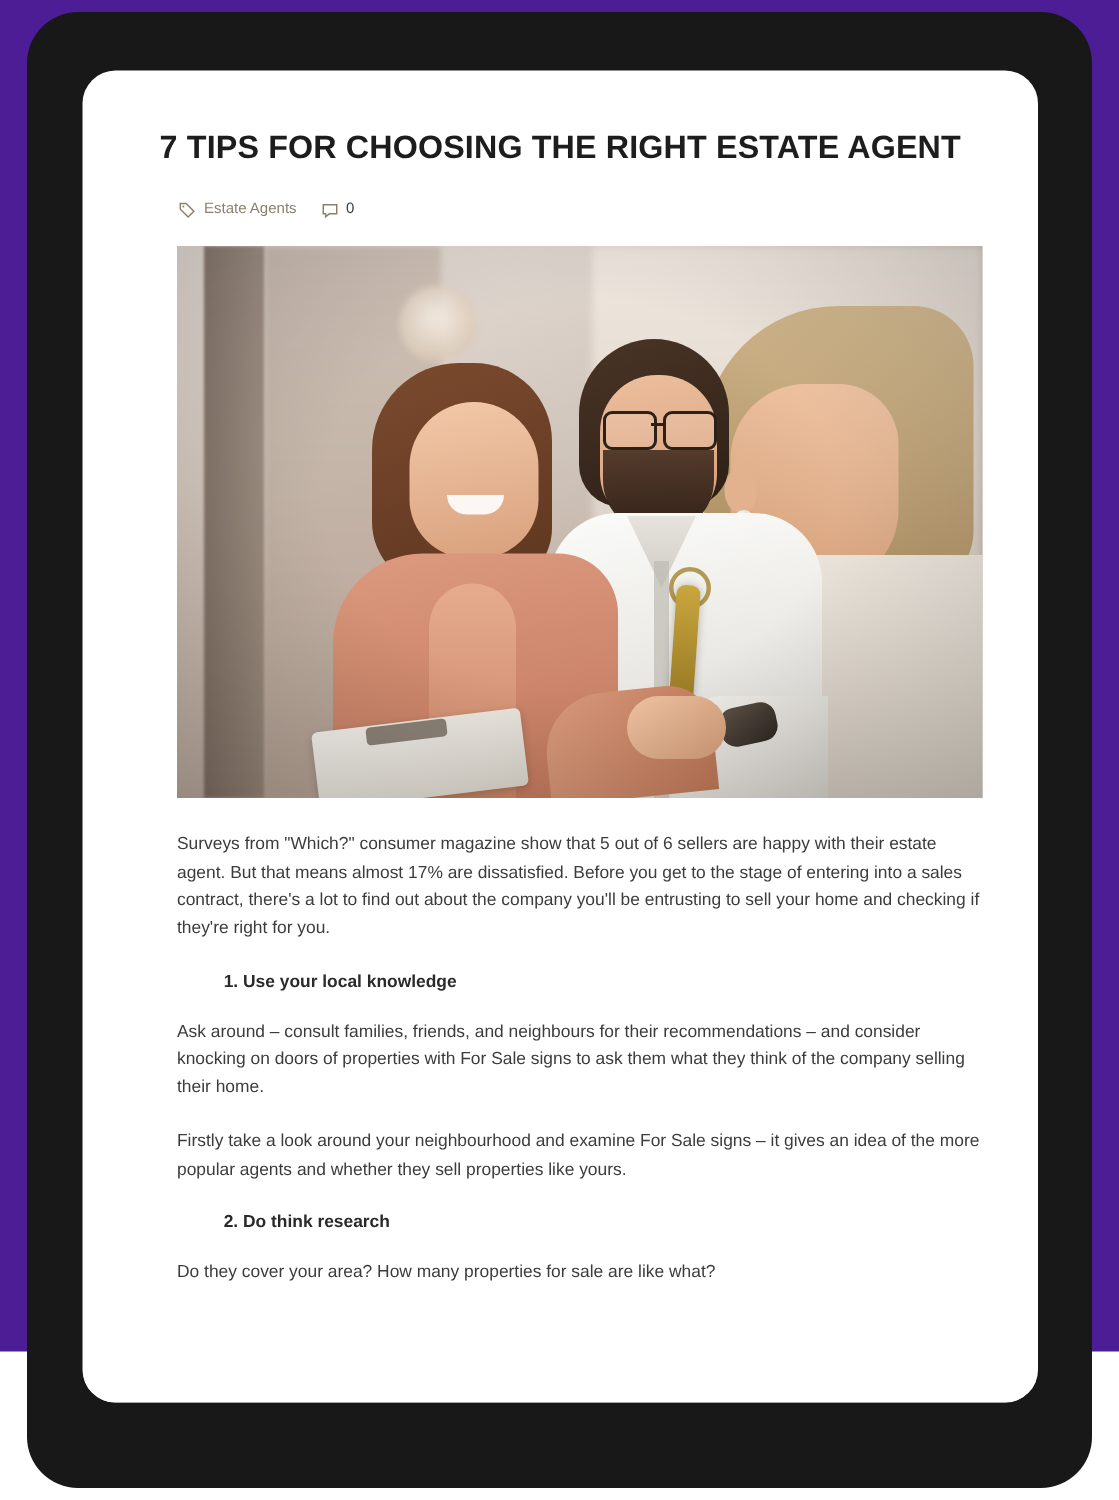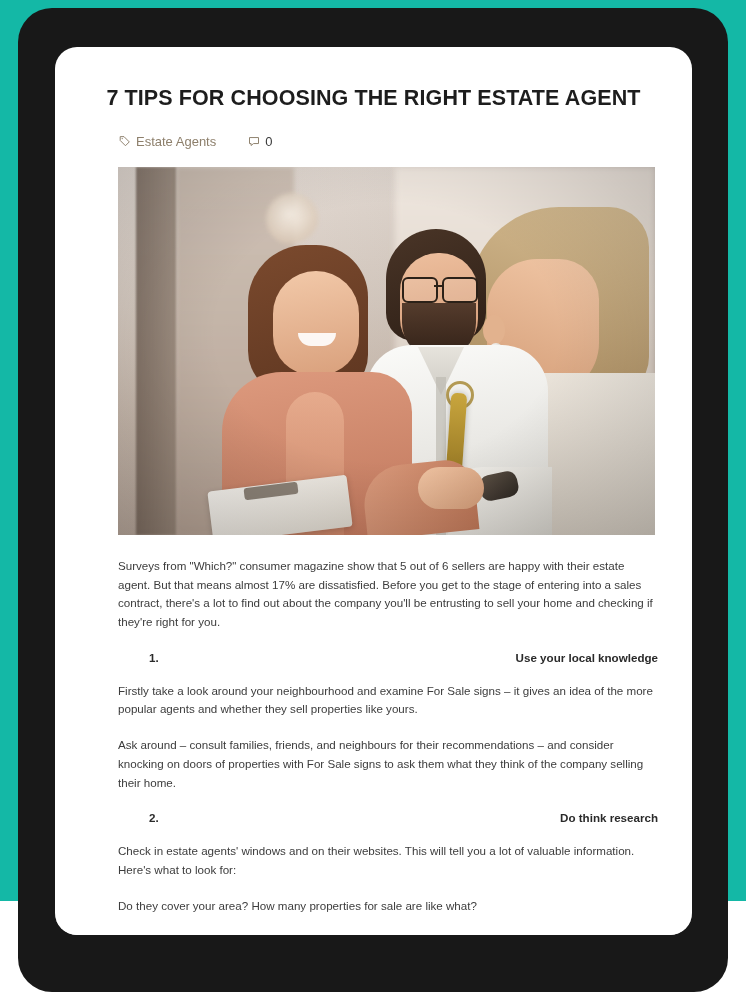--- a/index.html
+++ b/index.html
@@ -9,21 +9,21 @@
     width: 746px;
     height: 1000px;
     overflow: hidden;
     font-family: "Liberation Sans", sans-serif;
   }
 
   #viewport {
     position: relative;
     width: 746px;
     height: 901px;
-    background: #14b8a6;
+    background: #4c1d95;
   }
 
   
   .device-frame {
     position: absolute;
     left: 18px;
     top: 8px;
     width: 710px;
     height: 984px;
     background: #181818;
@@ -56,23 +56,23 @@
     letter-spacing: 0.1px;
     text-align: center;
     line-height: 1.25;
     margin: 8px 0 0 0;
     padding: 0 10px;
   }
 
   .meta-row {
     display: flex;
     align-items: flex-end;
-    gap: 32px;
+    gap: 16px;
     margin: 22px 0 0 38px;
-    font-size: 13px;
+    font-size: 10px;
   }
 
   .meta-item {
     display: inline-flex;
     align-items: center;
     gap: 5px;
     color: #8b7f6e;
   }
 
   .meta-item .meta-label {
@@ -326,21 +326,20 @@
     margin: 0 0 14px 0;
     padding-left: 44px;
   }
 
   ol.tips-list li {
     font-size: 11.6px;
     line-height: 1.6;
     color: #2a2a2a;
     font-weight: bold;
     margin-bottom: 4px;
-    text-align: right;
   }
 
   .list-start-2 { counter-reset: item 1; }
 
   .fade-bottom {
     position: absolute;
     left: 0;
     right: 0;
     bottom: 0;
     height: 26px;
@@ -423,28 +422,27 @@
         <div class="layer hi-vignette"></div>
       </div>
 
       <div class="body-text">
         <p>Surveys from "Which?" consumer magazine show that 5 out of 6 sellers are happy with their estate agent. But that means almost 17% are dissatisfied. Before you get to the stage of entering into a sales contract, there's a lot to find out about the company you'll be entrusting to sell your home and checking if they're right for you.</p>
 
         <ol class="tips-list">
           <li>Use your local knowledge</li>
         </ol>
 
+        <p>Ask around – consult families, friends, and neighbours for their recommendations – and consider knocking on doors of properties with For Sale signs to ask them what they think of the company selling their home.</p>
         <p>Firstly take a look around your neighbourhood and examine For Sale signs – it gives an idea of the more popular agents and whether they sell properties like yours.</p>
-        <p>Ask around – consult families, friends, and neighbours for their recommendations – and consider knocking on doors of properties with For Sale signs to ask them what they think of the company selling their home.</p>
 
         <ol class="tips-list list-start-2" start="2">
           <li>Do think research</li>
         </ol>
 
-        <p>Check in estate agents' windows and on their websites. This will tell you a lot of valuable information. Here's what to look for:</p>
         <p>Do they cover your area? How many properties for sale are like what?</p>
       </div>
 
     </div>
     <div class="fade-bottom"></div>
   </div>
 
 </div>
 
 </body></html>

